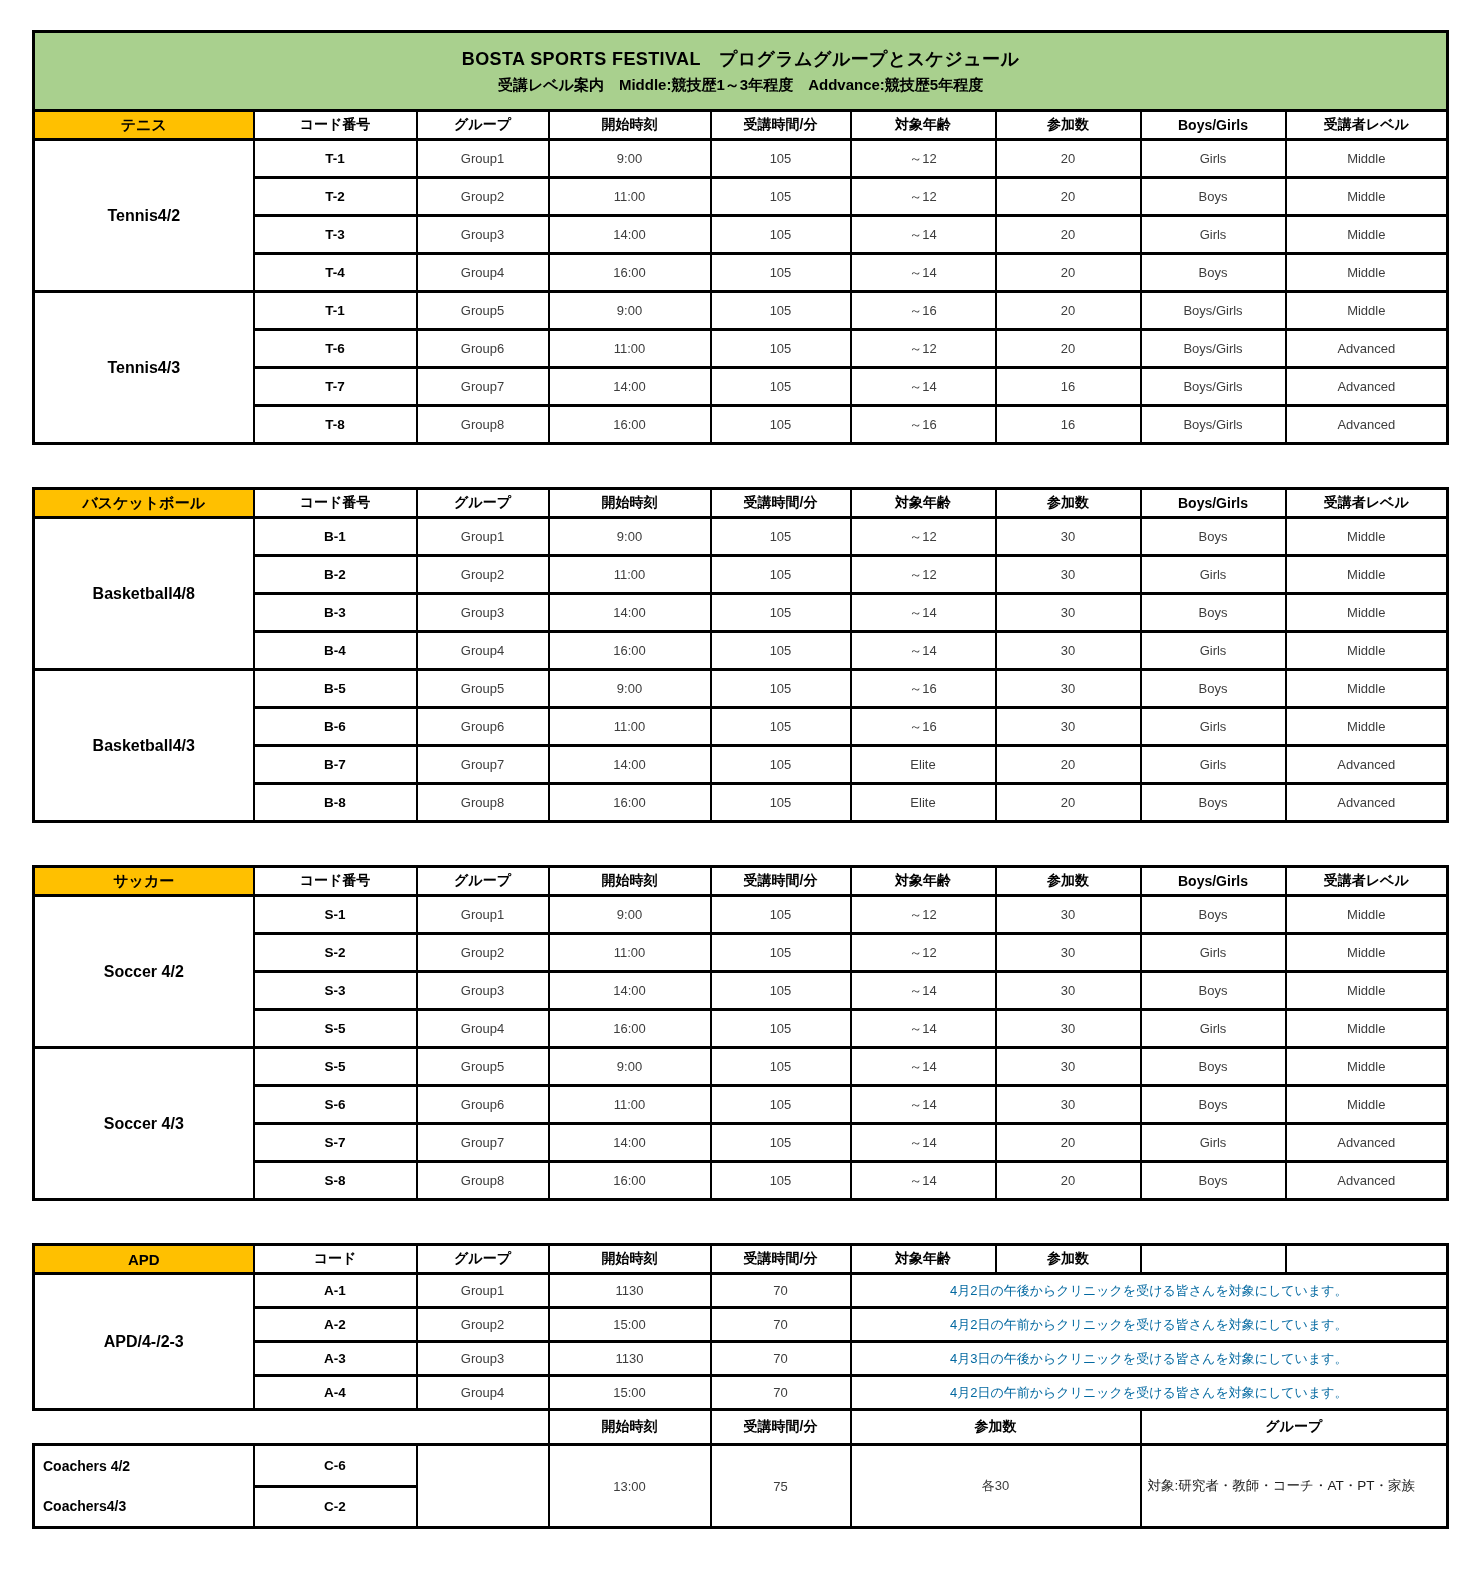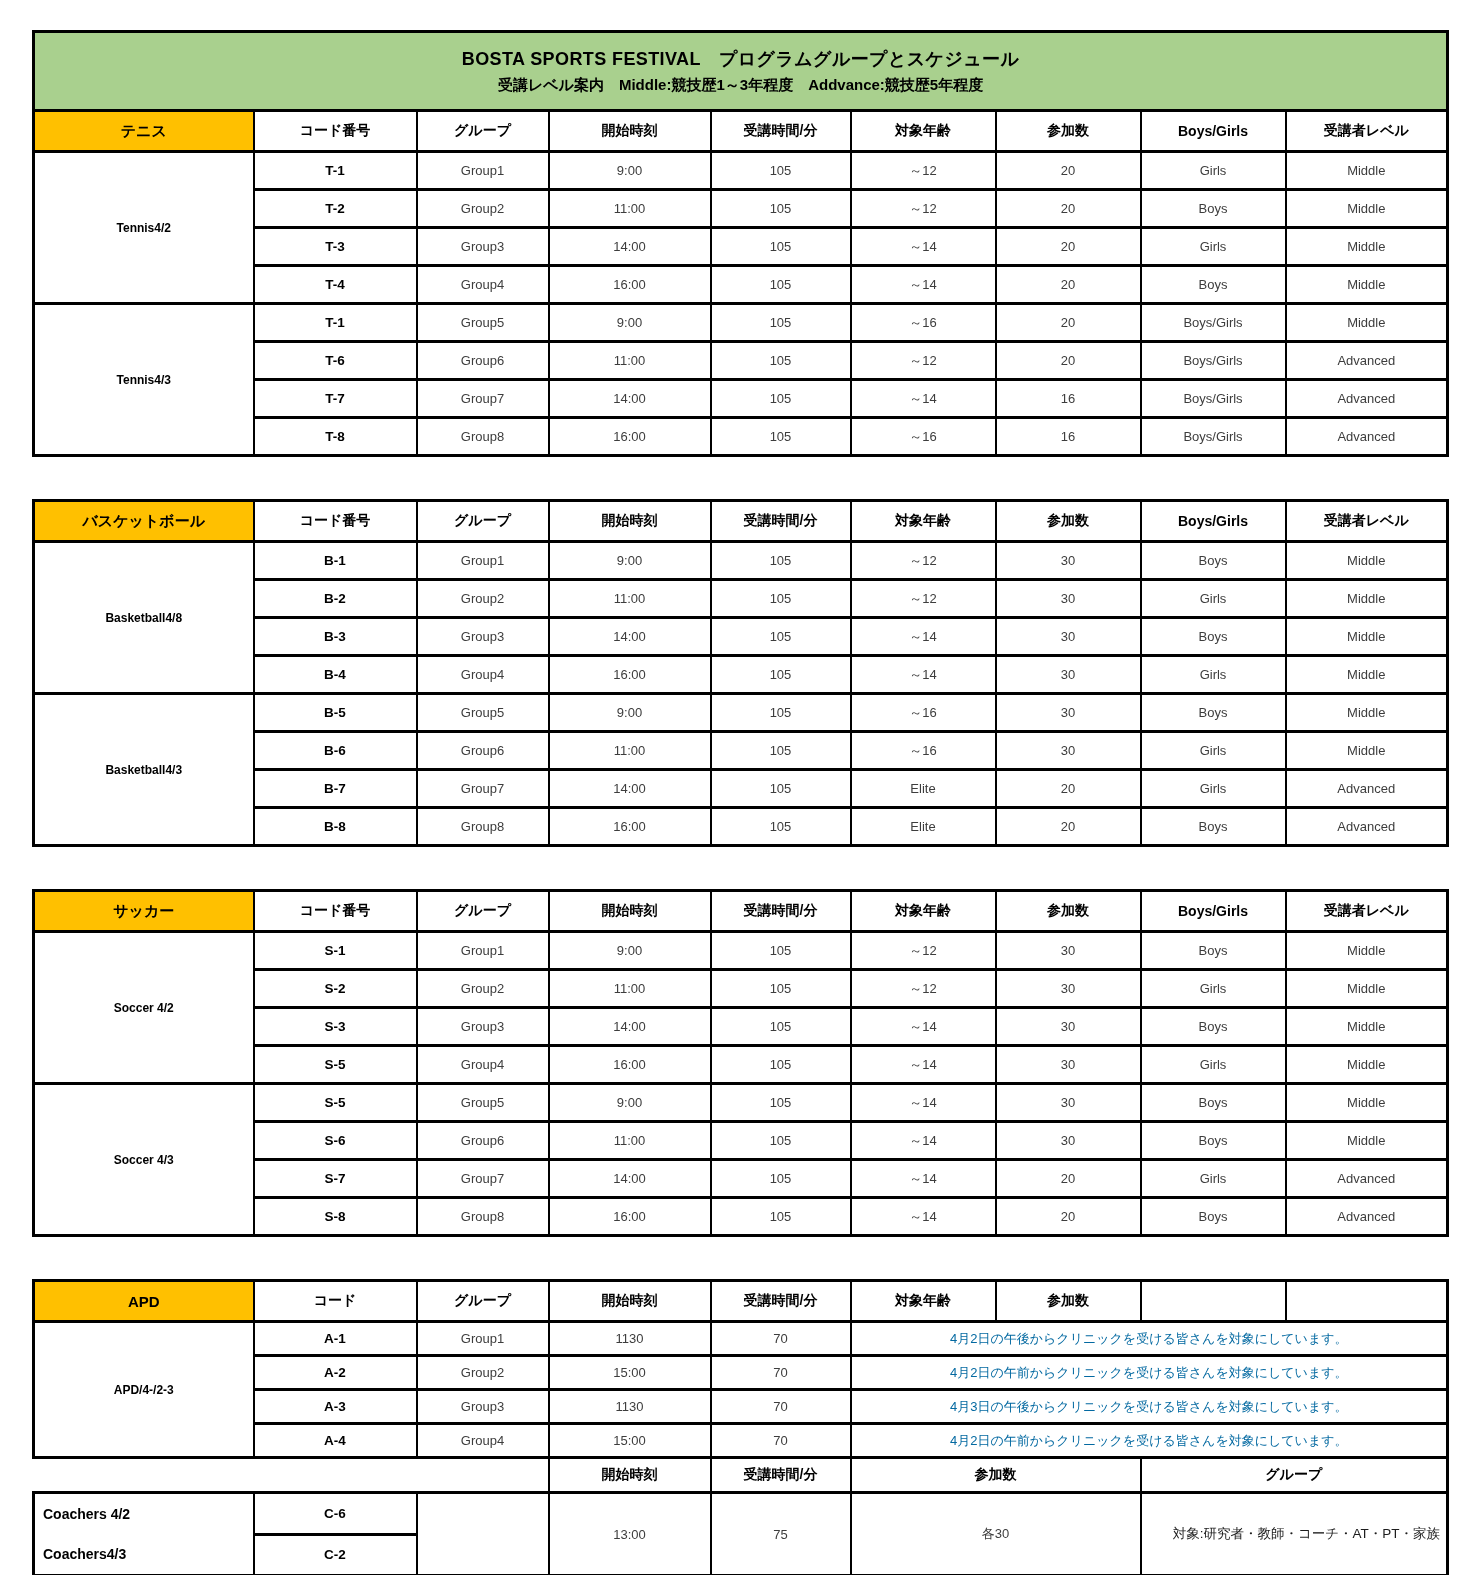--- a/index.html
+++ b/index.html
@@ -15,39 +15,39 @@
   table.gap{margin-bottom:42px;}
   th,td{
     border-style:solid;border-color:#000;
     border-width:3px 2px;
     text-align:center;vertical-align:middle;
     padding:0 4px;overflow:hidden;
   }
   .title-cell{background:#a9d08e;height:72px;padding:2px 0;}
   .title-line1{font-size:18px;font-weight:bold;letter-spacing:.4px;}
   .title-line2{font-size:15px;font-weight:bold;margin-top:5px;}
-  tr.head{height:41px;}
+  tr.head{height:29px;}
   th{font-size:14px;font-weight:bold;white-space:nowrap;}
   th.tab{background:#ffc000;font-size:15px;}
   tr.datarow{height:38px;}
-  td.sport{font-weight:bold;font-size:12px;white-space:nowrap;}
+  td.sport{font-weight:bold;font-size:16px;white-space:nowrap;}
   td.code{font-weight:bold;font-size:13.5px;white-space:nowrap;}
   td.data{font-size:13px;color:#3d3d3d;white-space:nowrap;}
   tr.apdrow{height:34px;}
   td.note{font-size:13px;color:#0369a1;white-space:nowrap;}
   
   table.coach{border:none;margin-top:-3px;}
   tr.subhead{height:35px;}
   td.blank{border:none;background:transparent;}
   tr.coachrow{height:40px;}
   td.cname{text-align:right;padding:0;}
   td.cname .cline{height:40px;display:flex;align-items:center;padding-left:8px;
                   font-size:14px;font-weight:bold;white-space:nowrap;}
   td.empty-group{background:#fff;}
-  td.target{text-align:right;font-size:13.5px;color:#1d1d1d;white-space:normal;
+  td.target{text-align:left;font-size:13.5px;color:#1d1d1d;white-space:normal;
             line-height:1.8;padding:2px 6px;}
   .bl{border-left-width:3px;}
   .br{border-right-width:3px;}
 </style>
 </head>
 <body>
 
 <div class="sheet">
 
   <table class="sched gap">

